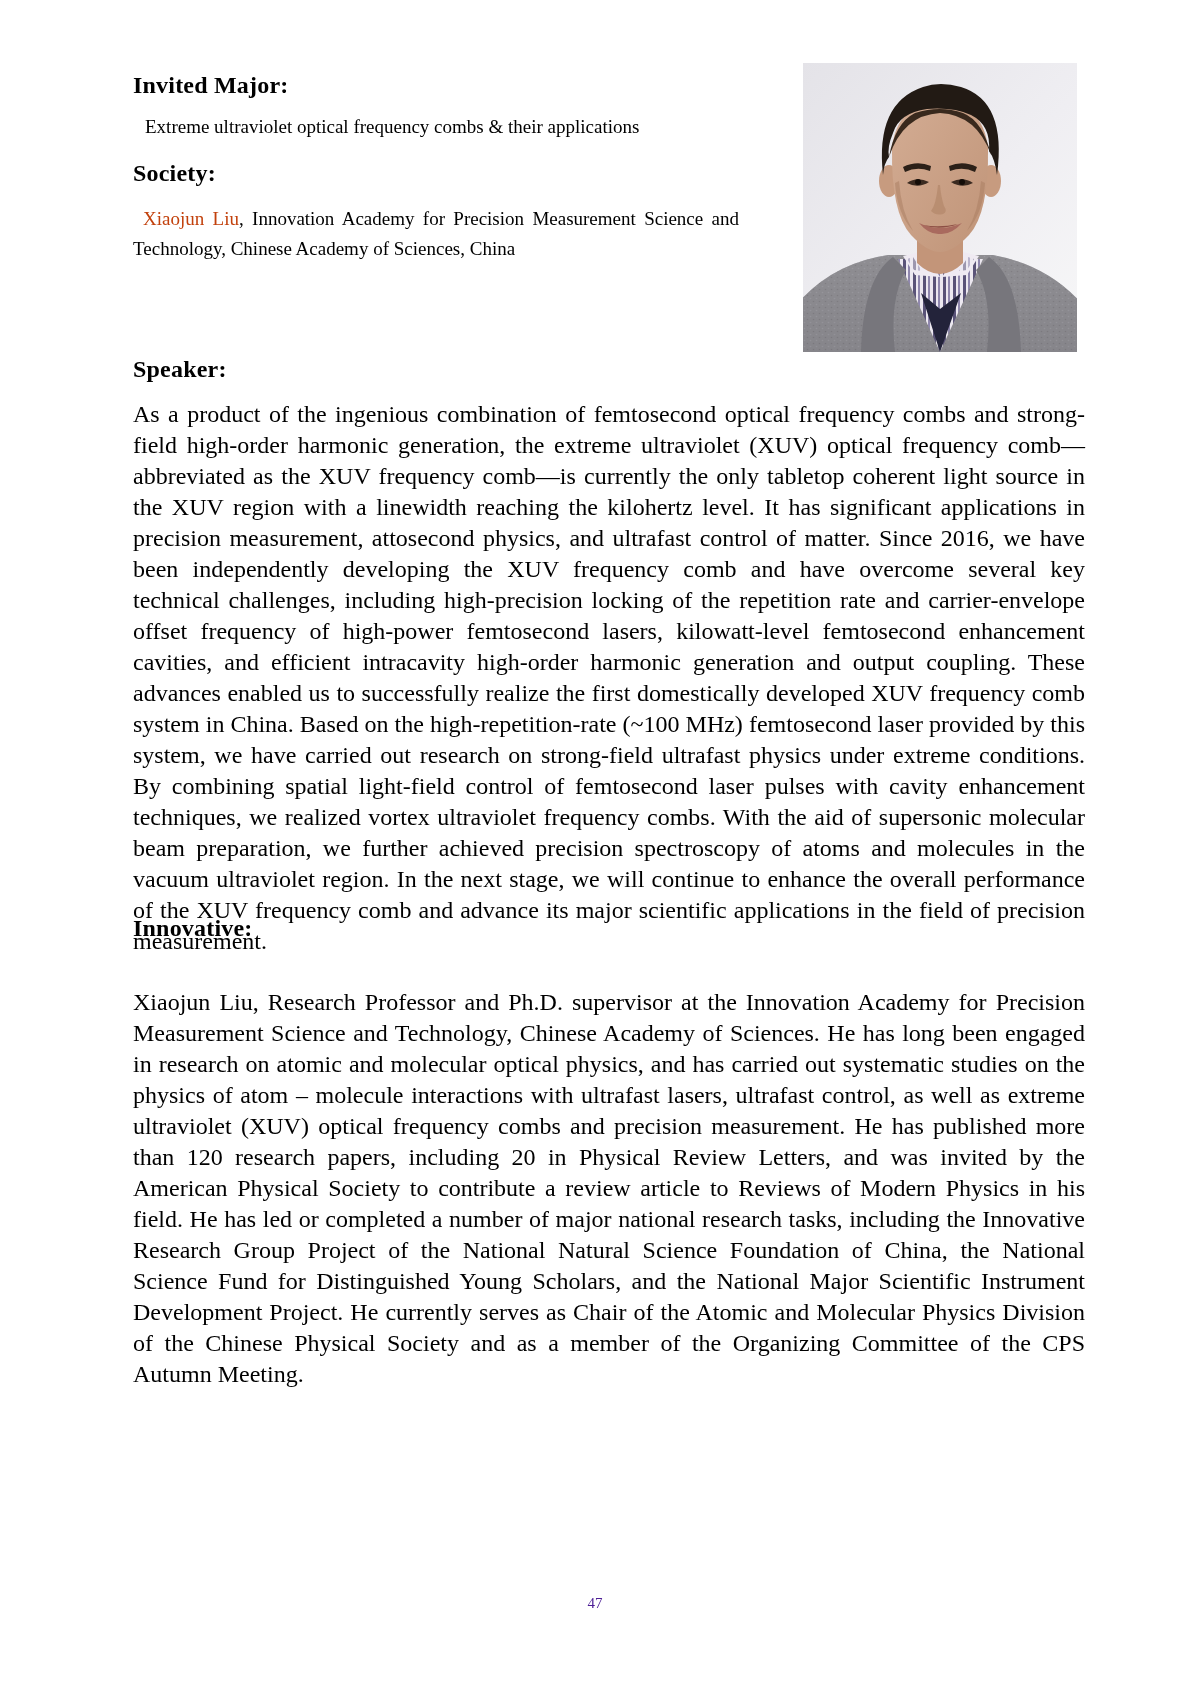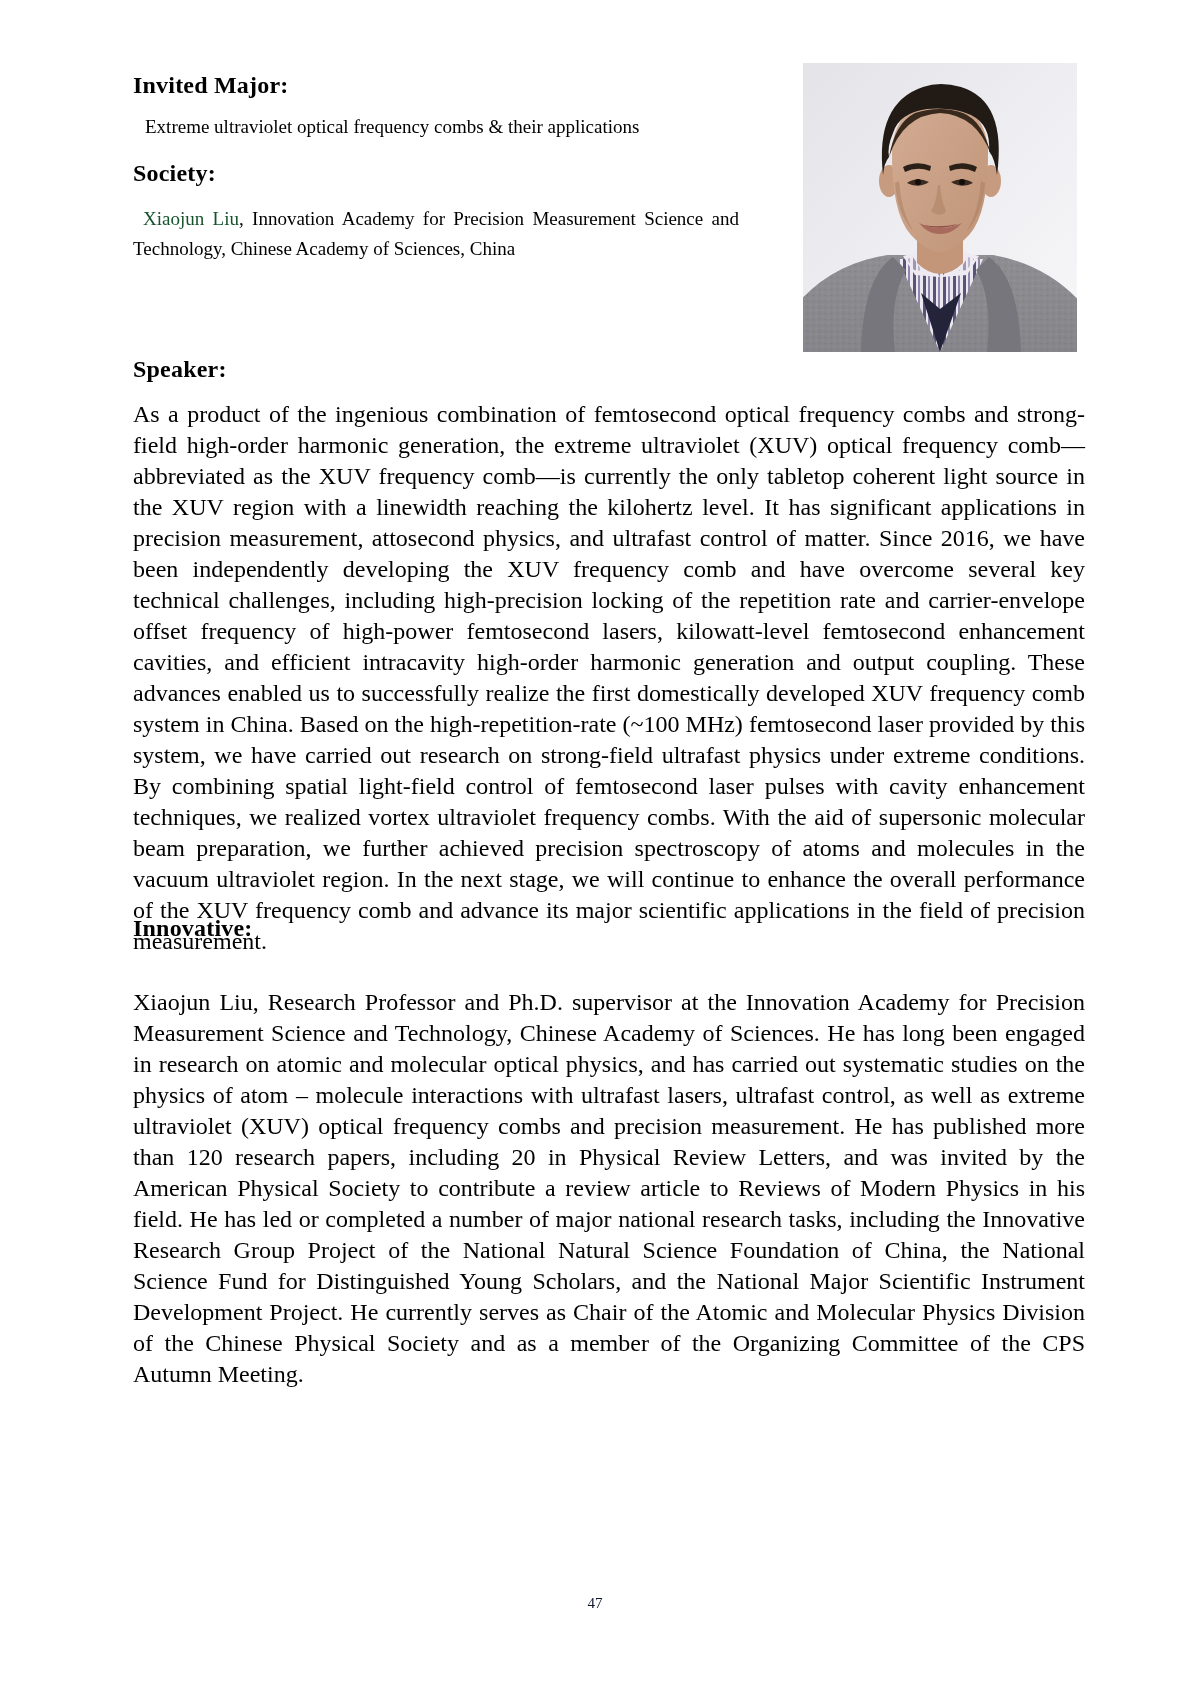--- a/index.html
+++ b/index.html
@@ -50,36 +50,36 @@
 
   .photo {
     position:absolute; left:803px; top:63px;
     width:274px; height:289px;
     overflow:hidden;
   }
   .photo svg { display:block; width:100%; height:100%; }
 
   .page-number {
     position:absolute; top:1595px; left:0; width:100%;
-    text-align:center; font-size:15px; color:#0f172a;
+    text-align:center; font-size:15px; color:#4c1d95;
   }
 </style>
 </head>
 <body>
 
 <div class="page">
   <div class="content">
 
     <div class="sec-heading h-invited">Invited Major:</div>
 
     <div class="talk-title">Extreme ultraviolet optical frequency combs &amp; their applications</div>
 
     <div class="sec-heading h-speaker">Society:</div>
 
-    <div class="speaker-para"><span class="speaker-name" id="speaker-name" style="color: #14532d;">Xiaojun Liu</span><span>, Innovation Academy for Precision Measurement Science and Technology, Chinese Academy of Sciences, China</span></div>
+    <div class="speaker-para"><span class="speaker-name" id="speaker-name" style="color: #c2410c;">Xiaojun Liu</span><span>, Innovation Academy for Precision Measurement Science and Technology, Chinese Academy of Sciences, China</span></div>
 
     <div class="sec-heading h-abstract">Speaker:</div>
 
     <div class="body-para abstract-para">As a product of the ingenious combination of femtosecond optical frequency combs and strong-field high-order harmonic generation, the extreme ultraviolet (XUV) optical frequency comb—abbreviated as the XUV frequency comb—is currently the only tabletop coherent light source in the XUV region with a linewidth reaching the kilohertz level. It has significant applications in precision measurement, attosecond physics, and ultrafast control of matter. Since 2016, we have been independently developing the XUV frequency comb and have overcome several key technical challenges, including high-precision locking of the repetition rate and carrier-envelope offset frequency of high-power femtosecond lasers, kilowatt-level femtosecond enhancement cavities, and efficient intracavity high-order harmonic generation and output coupling. These advances enabled us to successfully realize the first domestically developed XUV frequency comb system in China. Based on the high-repetition-rate (~100 MHz) femtosecond laser provided by this system, we have carried out research on strong-field ultrafast physics under extreme conditions. By combining spatial light-field control of femtosecond laser pulses with cavity enhancement techniques, we realized vortex ultraviolet frequency combs. With the aid of supersonic molecular beam preparation, we further achieved precision spectroscopy of atoms and molecules in the vacuum ultraviolet region. In the next stage, we will continue to enhance the overall performance of the XUV frequency comb and advance its major scientific applications in the field of precision measurement.</div>
 
     <div class="sec-heading h-biography">Innovative:</div>
 
     <div class="body-para bio-para">Xiaojun Liu, Research Professor and Ph.D. supervisor at the Innovation Academy for Precision Measurement Science and Technology, Chinese Academy of Sciences. He has long been engaged in research on atomic and molecular optical physics, and has carried out systematic studies on the physics of atom – molecule interactions with ultrafast lasers, ultrafast control, as well as extreme ultraviolet (XUV) optical frequency combs and precision measurement. He has published more than 120 research papers, including 20 in Physical Review Letters, and was invited by the American Physical Society to contribute a review article to Reviews of Modern Physics in his field. He has led or completed a number of major national research tasks, including the Innovative Research Group Project of the National Natural Science Foundation of China, the National Science Fund for Distinguished Young Scholars, and the National Major Scientific Instrument Development Project. He currently serves as Chair of the Atomic and Molecular Physics Division of the Chinese Physical Society and as a member of the Organizing Committee of the CPS Autumn Meeting.</div>
   </div>
 

